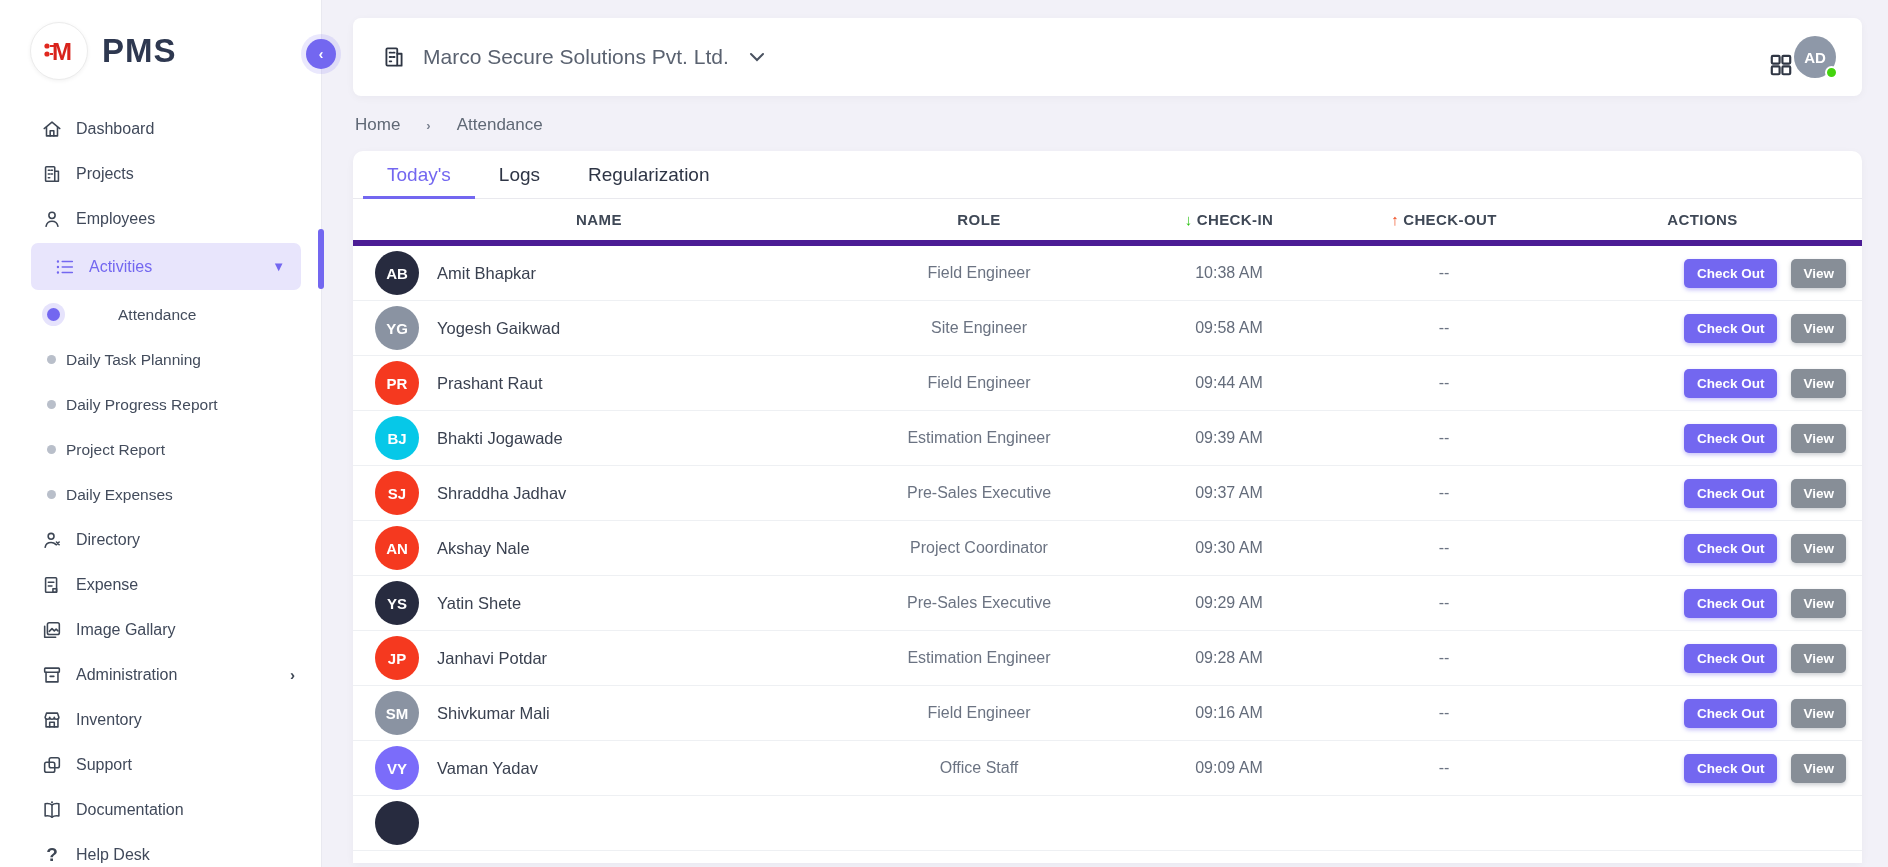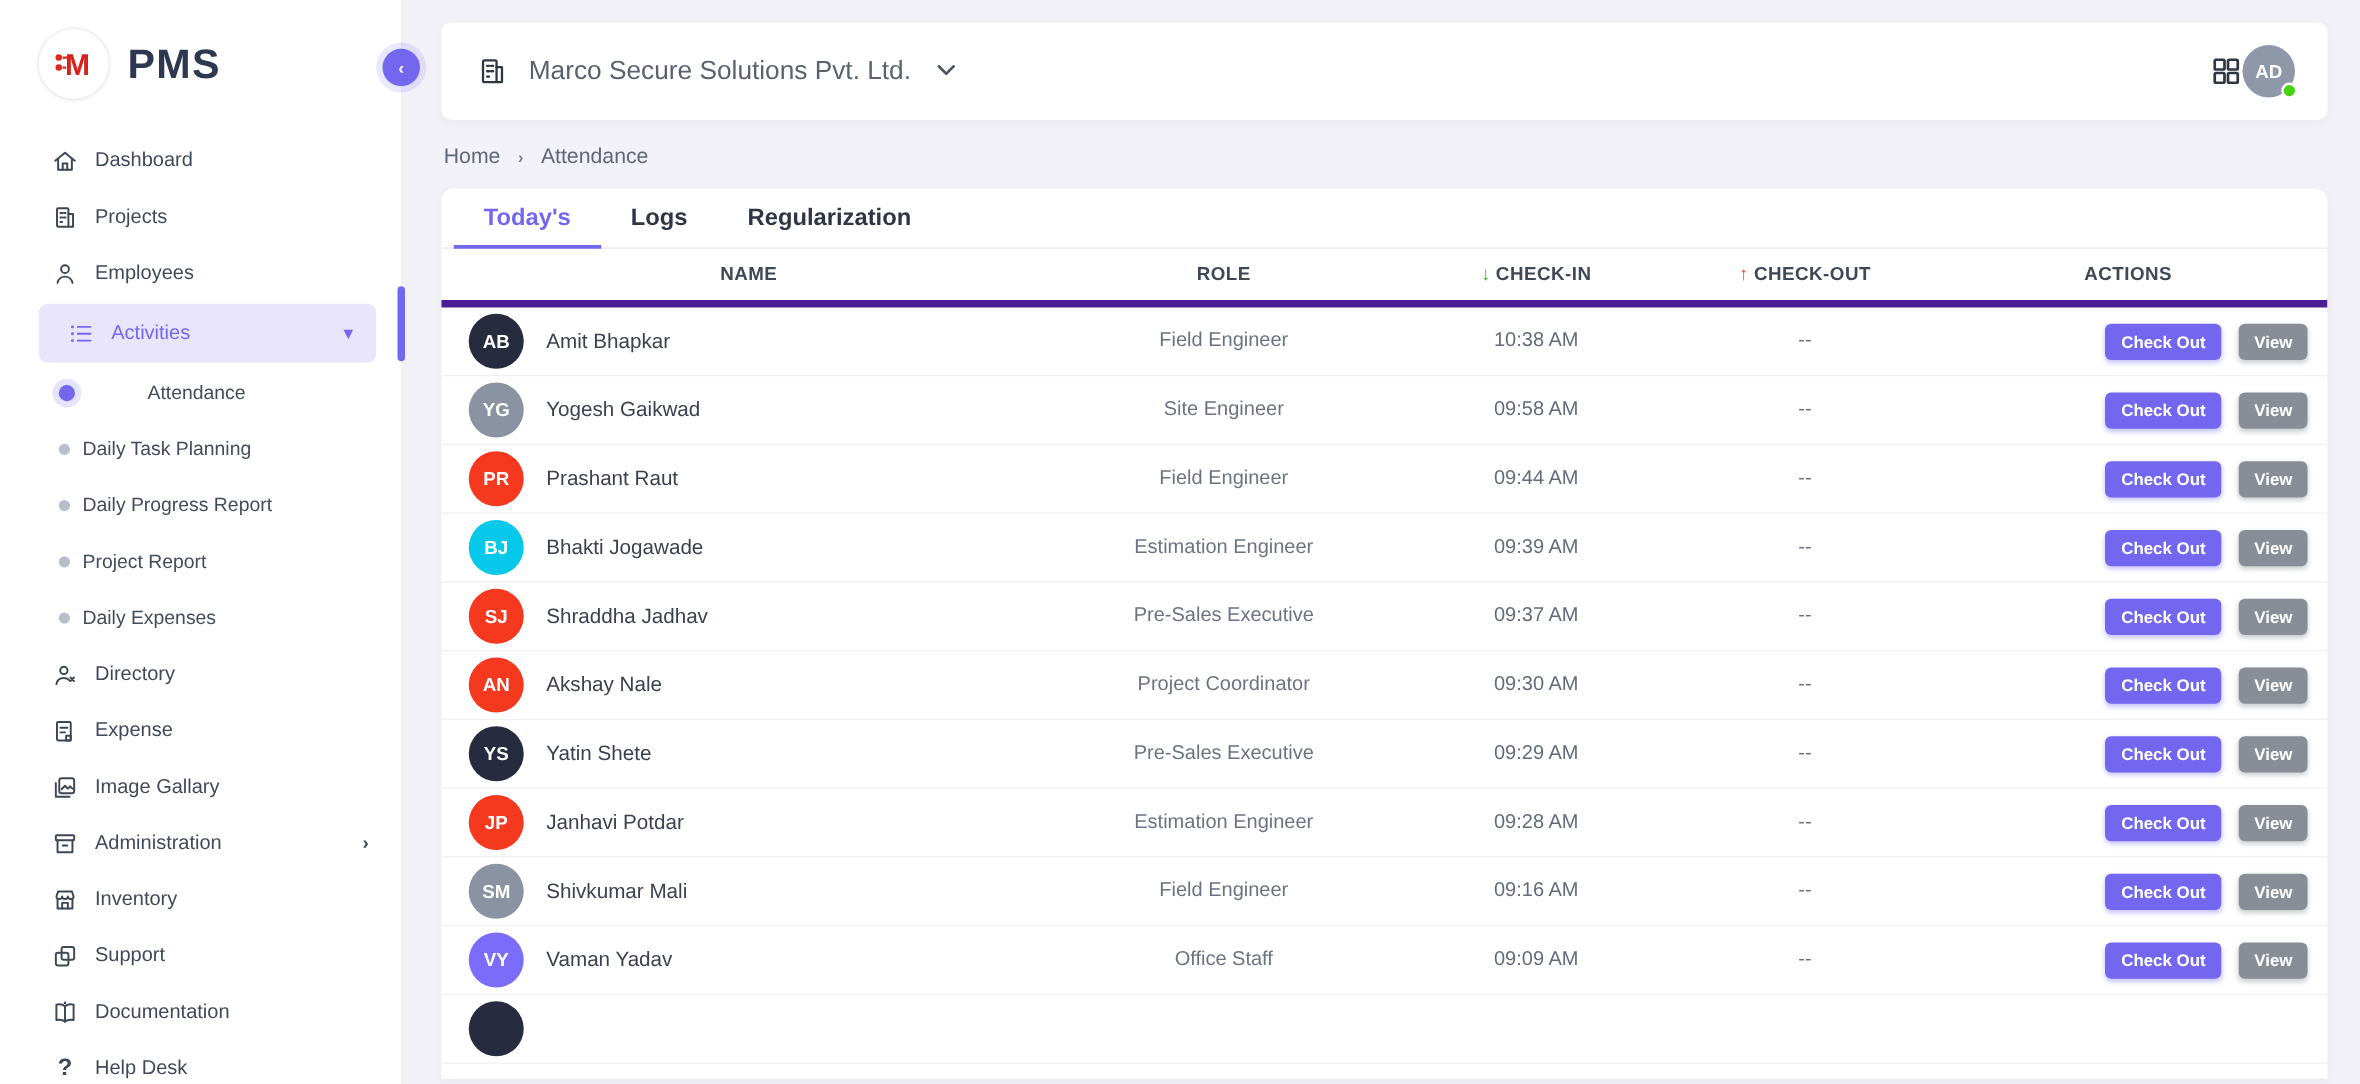--- a/index.html
+++ b/index.html
@@ -38,38 +38,38 @@
                   justify-content:center; font-size:14px; font-weight:700; z-index:10;
                   box-shadow:0 0 0 5px rgba(115,103,240,0.15); cursor:pointer; }
 
   
   .main { position:absolute; left:322px; top:0; width:1566px; height:867px; padding:18px 26px 0 31px; }
   .topbar { height:78px; background:#fff; border-radius:8px; display:flex; align-items:center;
             padding:0 26px 0 28px; box-shadow:0 2px 8px rgba(20,20,60,0.04); }
   .company { display:flex; align-items:center; gap:16px; cursor:pointer;text-align:right; }
   .company-name { font-size:21px; color:#5a6270; font-weight:500; }
   .company-caret { margin-left:4px; }
-  .topbar-right { margin-left:auto; display:flex; align-items:center; }
+  .topbar-right { margin-left:auto; display:flex; align-items:flex-end; }
   .avatar-wrap { position:relative; width:42px; height:42px; cursor:pointer; }
   .avatar { width:42px; height:42px; border-radius:50%; background:#8e98a8; color:#fff;
             font-size:15px; font-weight:700; display:flex; align-items:center; justify-content:center; }
   .online-dot { position:absolute; right:-2px; bottom:-1px; width:13px; height:13px; border-radius:50%;
                 background:var(--online); border:2px solid #fff; }
 
-  .breadcrumb { display:flex; align-items:center; gap:14px; margin:16px 0 0 2px; height:26px; }
+  .breadcrumb { display:flex; align-items:center; gap:26px; margin:16px 0 0 2px; height:26px; }
   .crumb { font-size:17px; color:#5f6875; cursor:pointer; }
   .crumb.current { cursor:default; }
   .crumb-sep { color:#7a8290; font-size:13px; font-weight:700; }
 
   .content-card { margin-top:13px; background:#fff; border-radius:10px 10px 0 0; height:712px;
                   box-shadow:0 2px 8px rgba(20,20,60,0.04); overflow:hidden; position:relative; }
   .tabs { display:flex; align-items:stretch; height:48px; border-bottom:1px solid #e9e9ee;
           padding-left:10px; }
   .tab { display:flex; align-items:center; padding:16px 24px; font-size:19px; color:#2e3545;
-         font-weight:700; position:relative; cursor:pointer; }
+         font-weight:400; position:relative; cursor:pointer; }
   .tab.active { color:var(--primary); }
   .tab.active::after { content:""; position:absolute; left:0; right:0; bottom:-1px; height:3px;
                        background:var(--primary); }
 
   .filter-row { display:flex; align-items:center; height:46px; padding:0 17px; }
   .date-label { font-size:17px; font-weight:700; color:#343c4c; }
   .toggle { width:42px; height:22px; border-radius:11px; background:#e2e2e8; position:relative;
             margin:0 14px 0 26px; cursor:pointer; flex:0 0 42px; }
   .toggle .knob { position:absolute; left:1px; top:1px; width:20px; height:20px; border-radius:50%;
                   background:#fff; box-shadow:0 1px 3px rgba(0,0,0,0.3); }

